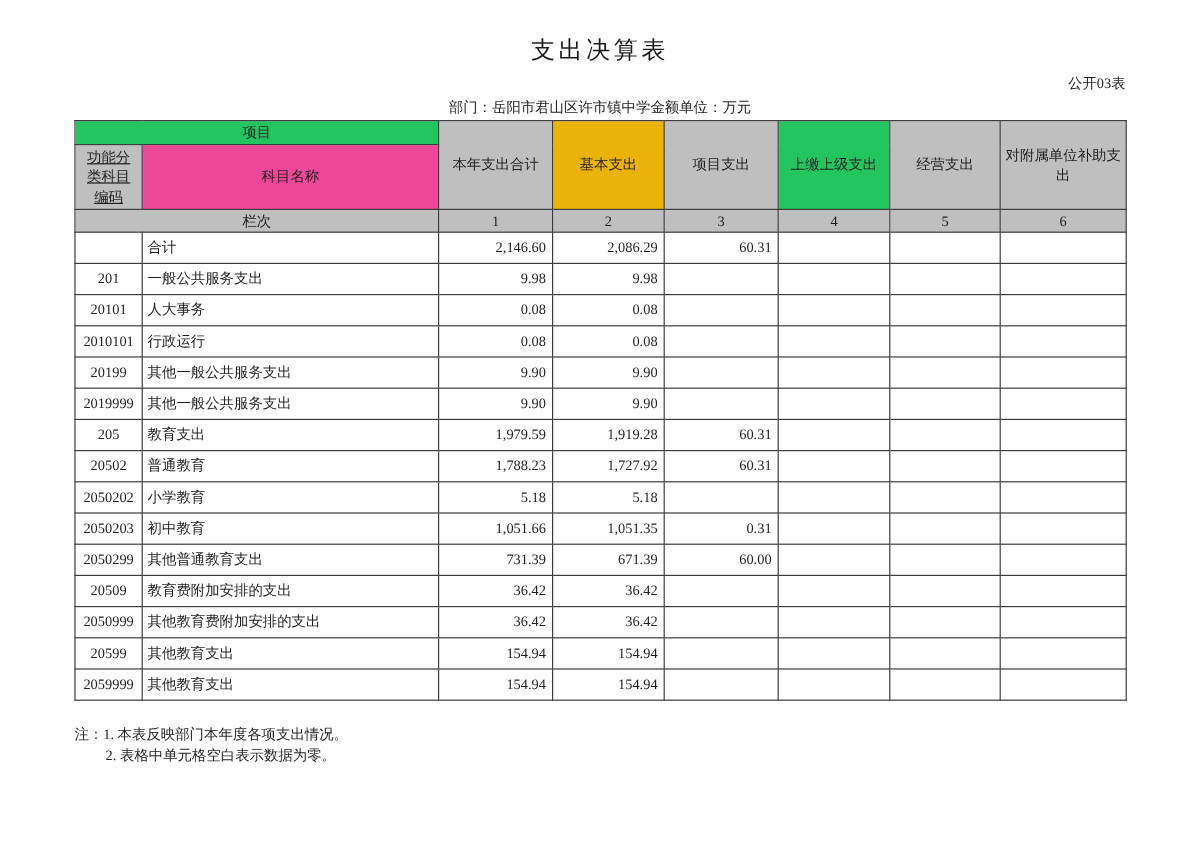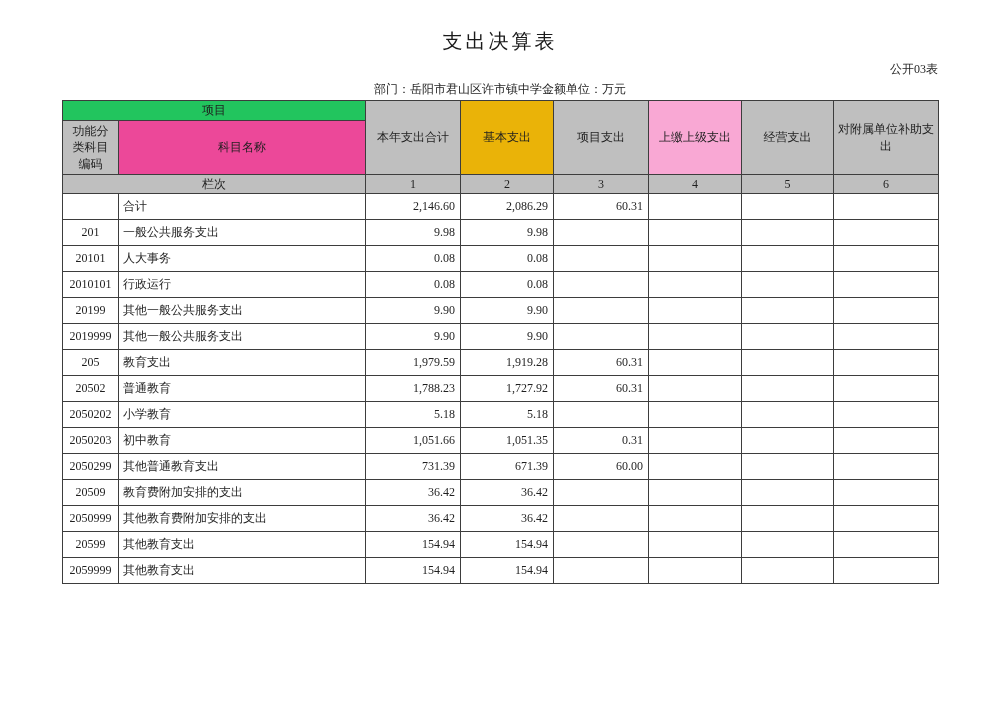--- a/index.html
+++ b/index.html
@@ -103,26 +103,26 @@
       <col style="width:93px">
       <col style="width:92px">
       <col style="width:105px">
     </colgroup>
     <thead>
       <tr class="hdr-top">
         <th colspan="2" style="background: #22c55e;">项目</th>
         <th rowspan="2" style="background: rgb(191, 191, 191);">本年支出合计</th>
         <th rowspan="2" style="background: #eab308;">基本支出</th>
         <th rowspan="2" style="background: rgb(191, 191, 191);">项目支出</th>
-        <th rowspan="2" style="background: #f9a8d4;">上缴上级支出</th>
+        <th rowspan="2" style="background: #22c55e;">上缴上级支出</th>
         <th rowspan="2" style="background: rgb(191, 191, 191); margin-top: 24px;">经营支出</th>
         <th rowspan="2" style="background: rgb(191, 191, 191);">对附属单位补助支出</th>
       </tr>
       <tr class="hdr-main">
-        <th style="background: rgb(191, 191, 191);">功能分类科目编码</th>
+        <th style="background: rgb(191, 191, 191); text-decoration: underline;">功能分类科目编码</th>
         <th style="background: #ec4899;">科目名称</th>
       </tr>
       <tr class="hdr-lanci">
         <th colspan="2" style="background: rgb(191, 191, 191);">栏次</th>
         <th style="background: rgb(191, 191, 191);">1</th>
         <th style="background: rgb(191, 191, 191);">2</th>
         <th style="background: rgb(191, 191, 191);">3</th>
         <th style="background: rgb(191, 191, 191);">4</th>
         <th style="background: rgb(191, 191, 191);">5</th>
         <th style="background: rgb(191, 191, 191);">6</th>
@@ -276,14 +276,18 @@
           <td class="cell-value">154.94</td>
           <td class="cell-value">154.94</td>
           <td class="cell-value"></td>
           <td class="cell-value"></td>
           <td class="cell-value"></td>
           <td class="cell-value"></td>
         </tr>
       </tbody>
   </table>
 
+  <div class="notes">
+    <div class="note-line-1">注：1. 本表反映部门本年度各项支出情况。</div>
+    <div class="note-line-2">2. 表格中单元格空白表示数据为零。</div>
+  </div>
 
 </div>
 
 </body></html>

